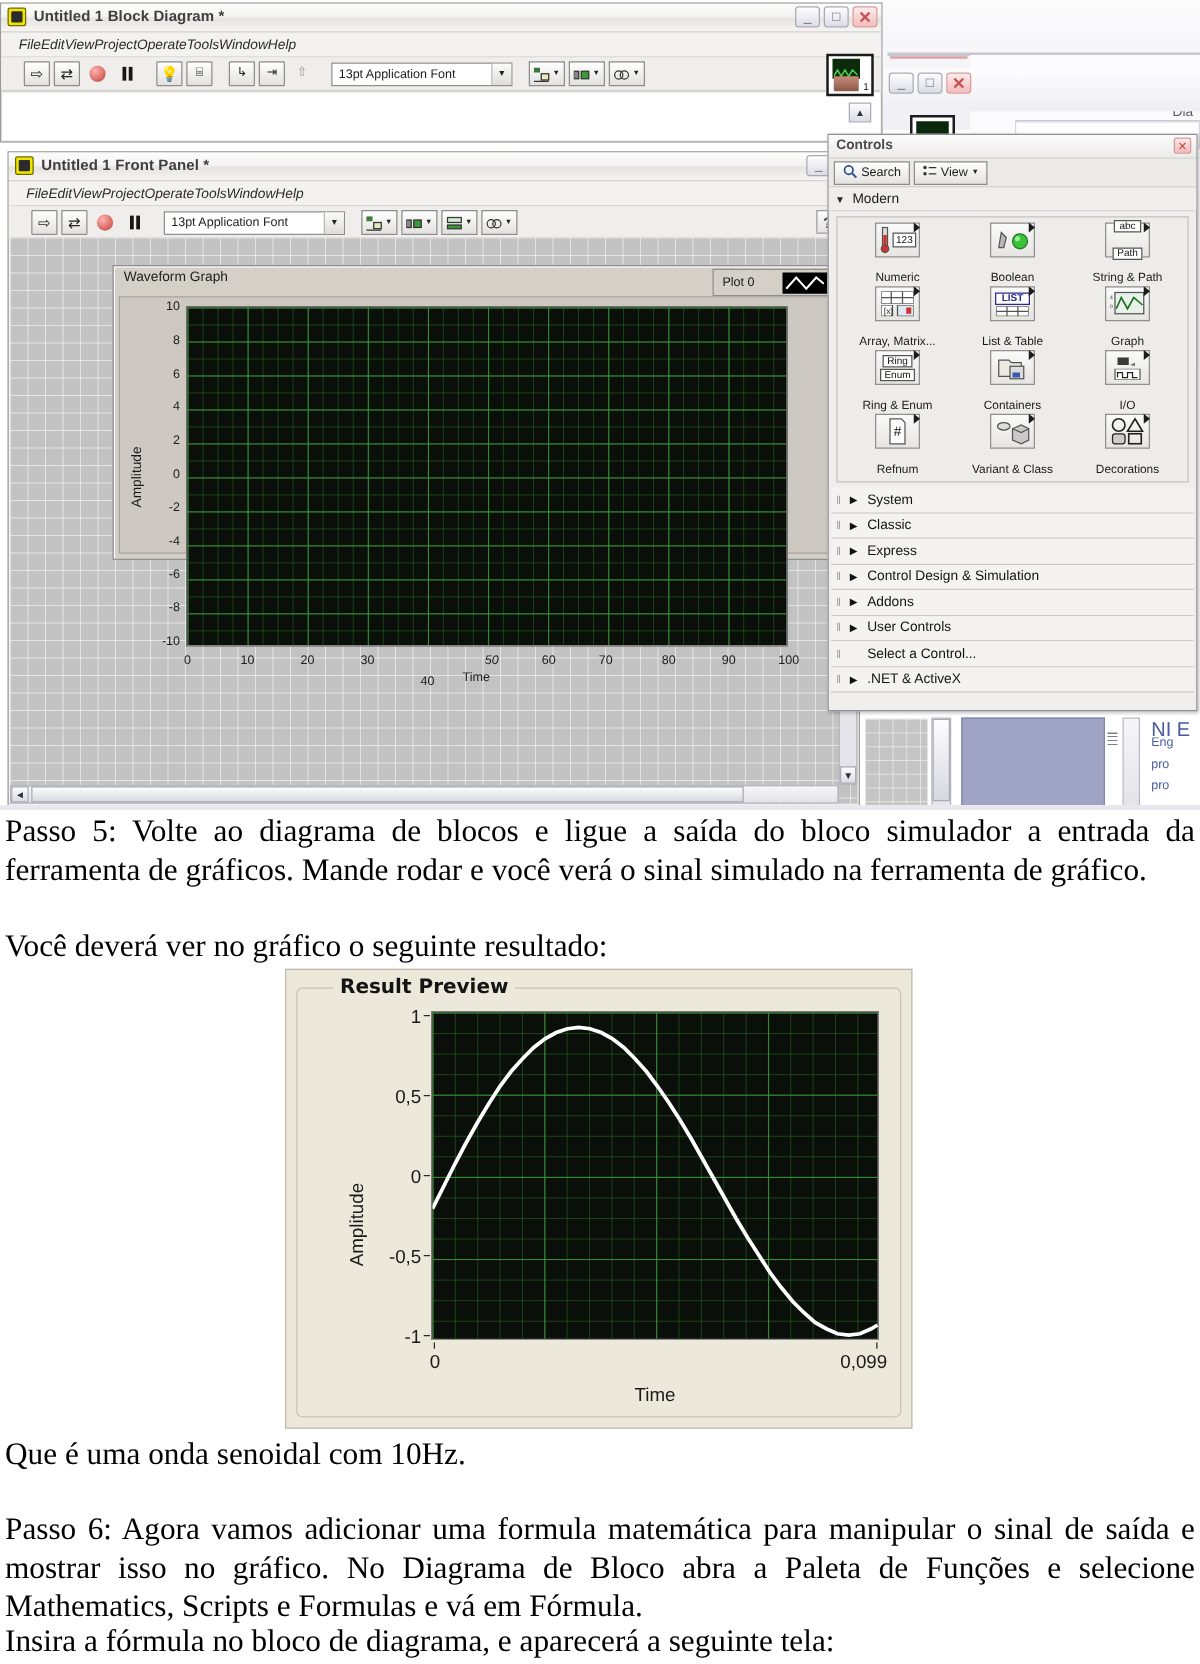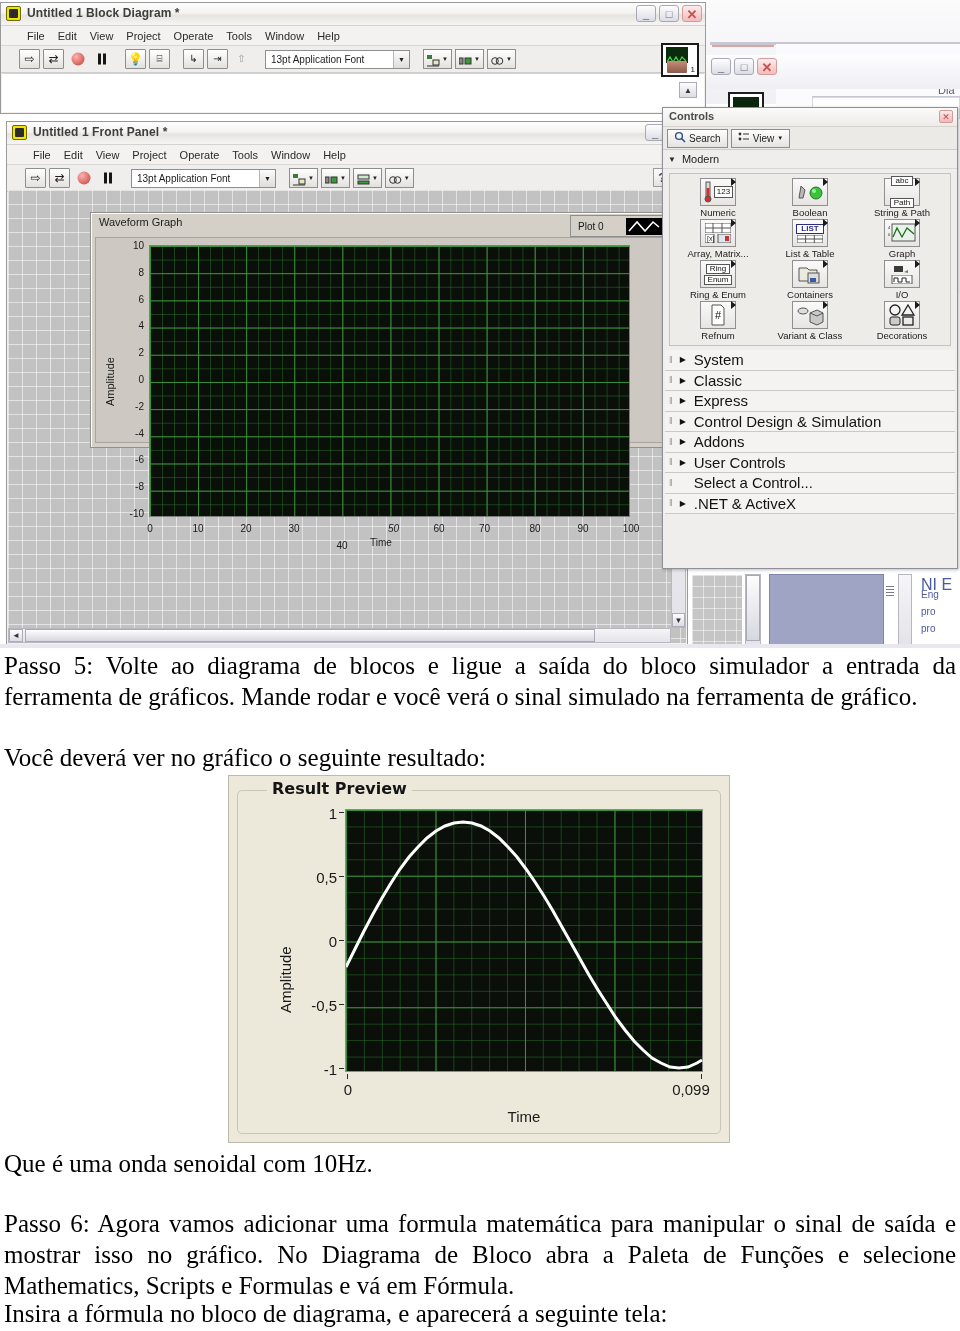--- a/index.html
+++ b/index.html
@@ -29,21 +29,21 @@
     letter-spacing:.1px;white-space:nowrap;}
   .winbtns{position:absolute;right:3px;top:2px;display:flex;gap:3px;}
   .winbtn{width:20px;height:17px;border:1px solid #a9a9b4;border-radius:3px;
     background:linear-gradient(#fefeff,#dcdce6);position:relative;box-sizing:border-box;}
   .winbtn.close{border-color:#d79a9a;background:linear-gradient(#fdecec,#f3bcbc);}
   .winbtn .g{position:absolute;left:50%;top:50%;transform:translate(-50%,-50%);
     font-size:11px;color:#6a6a78;line-height:1;}
   .winbtn.close .g{color:#c45050;font-size:13px;font-weight:bold;}
 
   .menubar{height:19px;border-bottom:1px solid #d9d7d3;background:#f3f2f0;
-    display:flex;align-items:center;padding-left:26px;gap:13px;}
+    display:flex;align-items:center;padding-left:14px;gap:0;font-style:italic;}
   .menubar span{font-size:11px;color:#2a2a2a;}
 
   .toolbar{height:26px;background:#efeeec;border-bottom:1px solid #cfcdc9;
     display:flex;align-items:center;padding-left:8px;gap:3px;position:relative;}
   .tbtn{width:21px;height:20px;border:1px solid #8e8e8e;background:linear-gradient(#ffffff,#e2e1de);
     box-sizing:border-box;position:relative;border-radius:1px;}
   .tbtn .sym{position:absolute;left:50%;top:50%;transform:translate(-50%,-50%);
     font-size:12px;color:#222;line-height:1;}
   .tbtn.flat{border:none;background:transparent;}
   .dot-red{width:13px;height:13px;border-radius:50%;background:radial-gradient(circle at 35% 32%,#ffb2ae,#d4605a 70%,#a33c38);}
@@ -129,27 +129,27 @@
   .modernrow .tri{font-size:8px;color:#2a2a2a;}
   .modernrow .lbl{font-size:11px;color:#1b1b1b;}
   .icongrid{margin:4px 6px;border:1px solid #c5c3bf;background:#eeece9;padding:4px 2px;
     display:grid;grid-template-columns:1fr 1fr 1fr;row-gap:1px;}
   .icell{display:flex;flex-direction:column;align-items:center;}
   .ibox{width:36px;height:28px;border:1px solid #8f8f8f;background:linear-gradient(#fafafa,#e6e5e2);
     position:relative;box-sizing:border-box;display:flex;align-items:center;justify-content:center;}
   .ibox .sub{font-size:8px;color:#111;line-height:1;}
   .ibox:after{content:"";position:absolute;right:-1px;top:-1px;border-left:5px solid #1b1b1b;
     border-top:4px solid transparent;border-bottom:4px solid transparent;}
-  .icell .cap{font-size:9.5px;color:#1b1b1b;margin-top:1px;white-space:nowrap;}
+  .icell .cap{font-size:9.5px;color:#1b1b1b;margin-top:11px;white-space:nowrap;}
   .treelist{margin:0 2px;}
   .trow{height:19.5px;display:flex;align-items:center;gap:7px;padding-left:4px;
     border-bottom:1px solid #cbc9c5;background:#f4f3f1;}
   .trow .bars{color:#9a9a9a;font-size:9px;}
   .trow .tri{font-size:8px;color:#111;width:7px;}
-  .trow .lbl{font-size:15px;color:#131313;}
+  .trow .lbl{font-size:11px;color:#131313;}
 
   
   .doc{position:absolute;left:0;width:960px;
     font-family:"Liberation Serif", serif;color:#000;}
   .para{font-size:25px;line-height:31px;text-align:justify;}
   .para.nojust{text-align:left;}
 
   
   #rp{position:absolute;left:228px;top:775px;width:502px;height:368px;
     background:#ece8da;border:1px solid #bdb9ab;box-sizing:border-box;}

